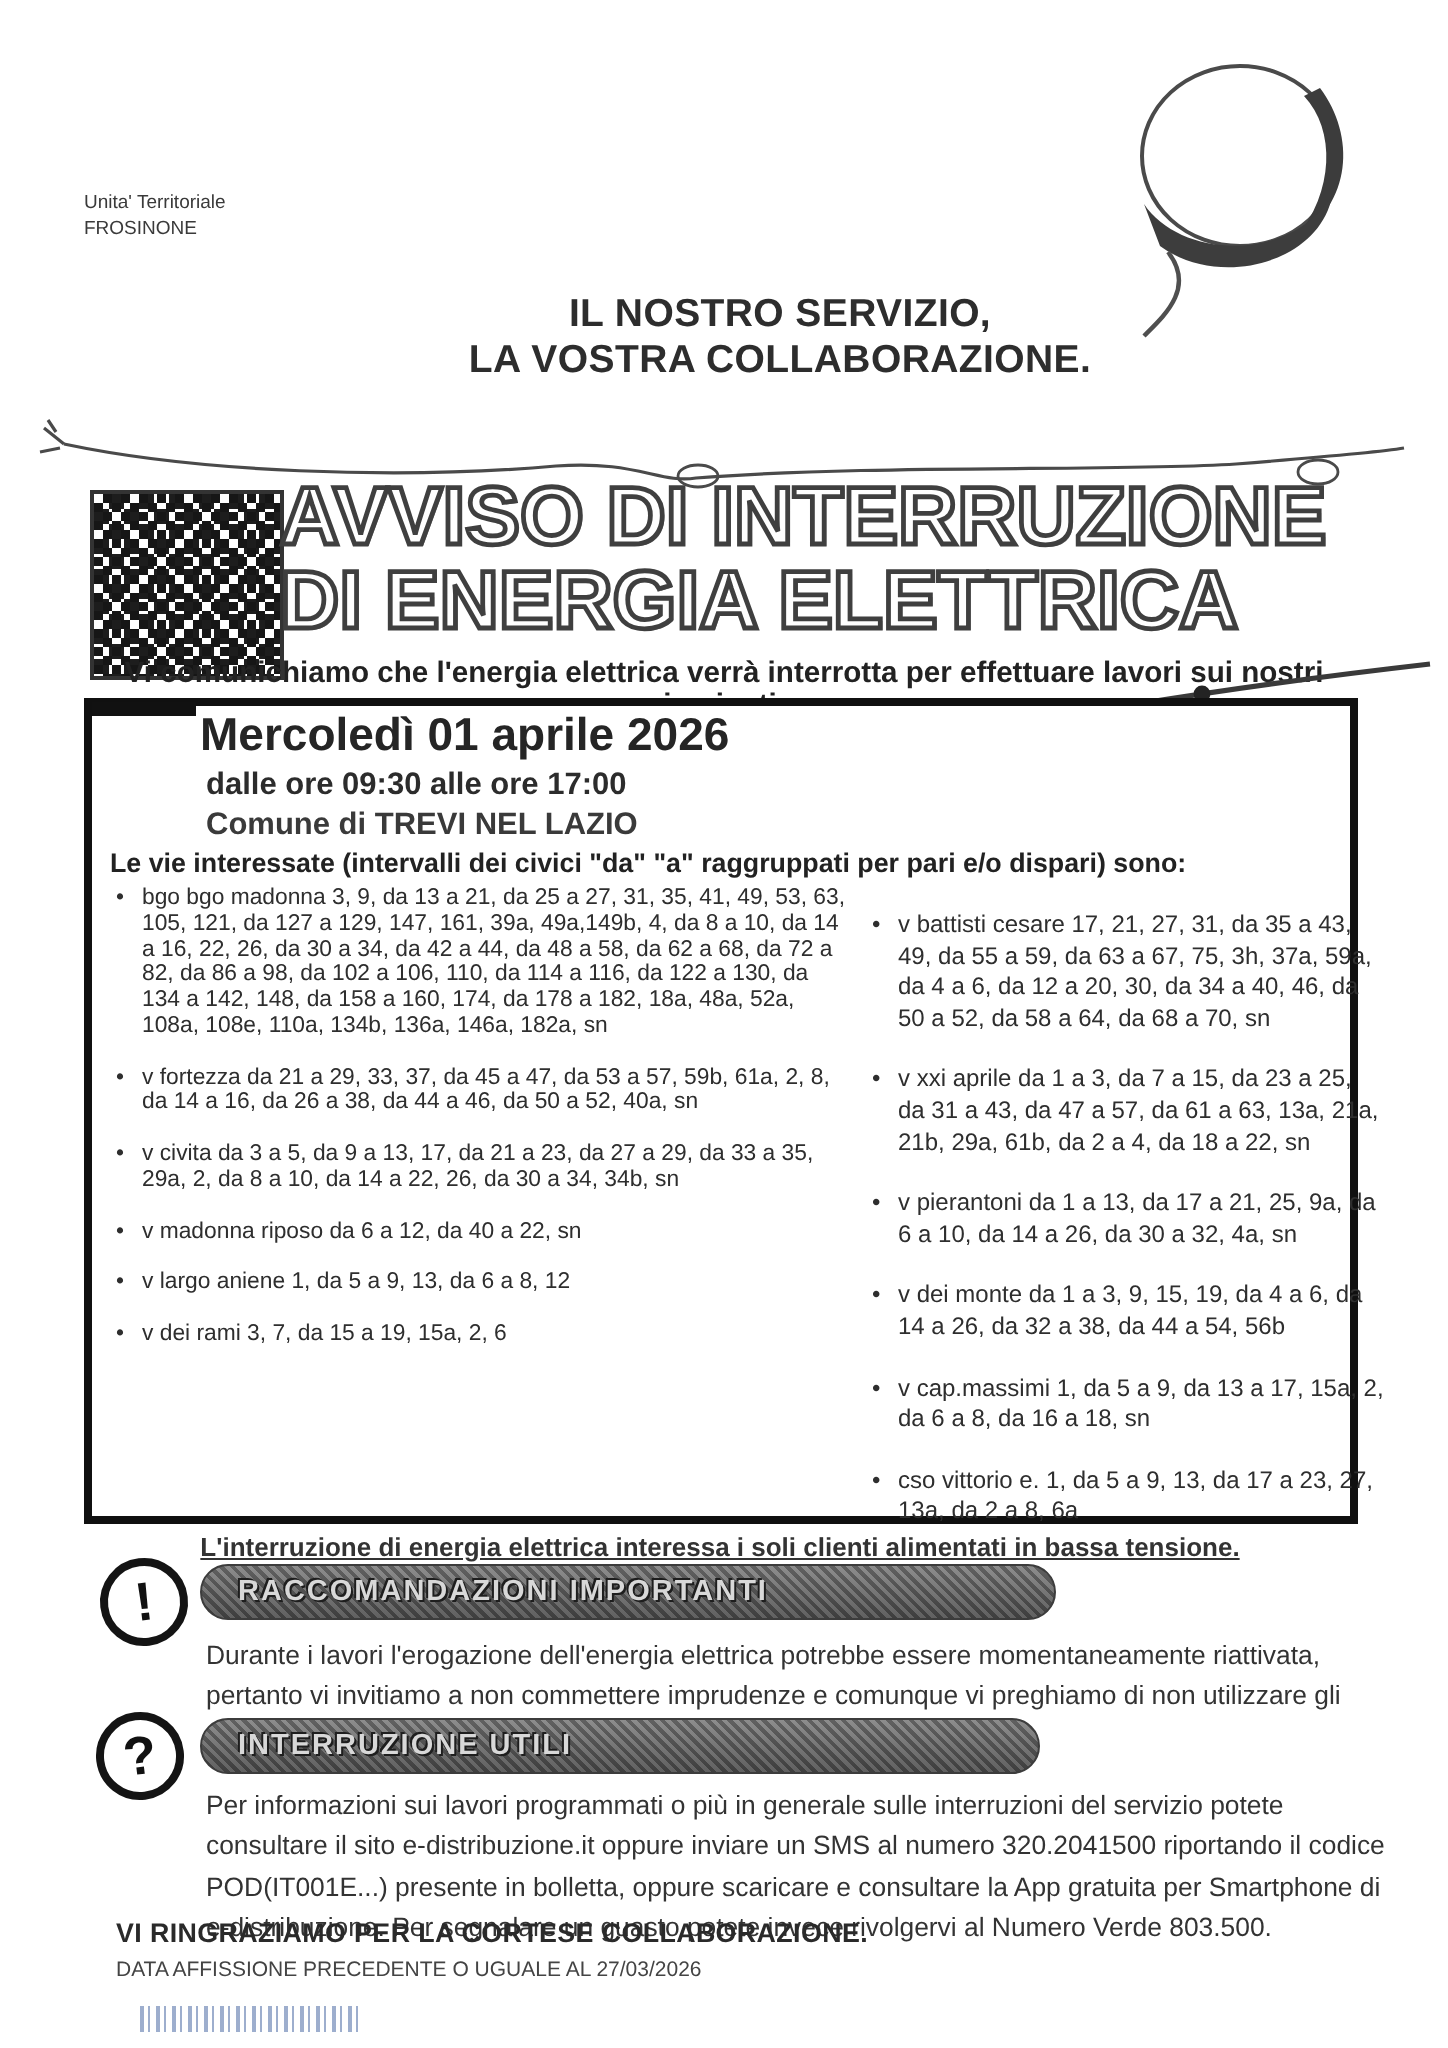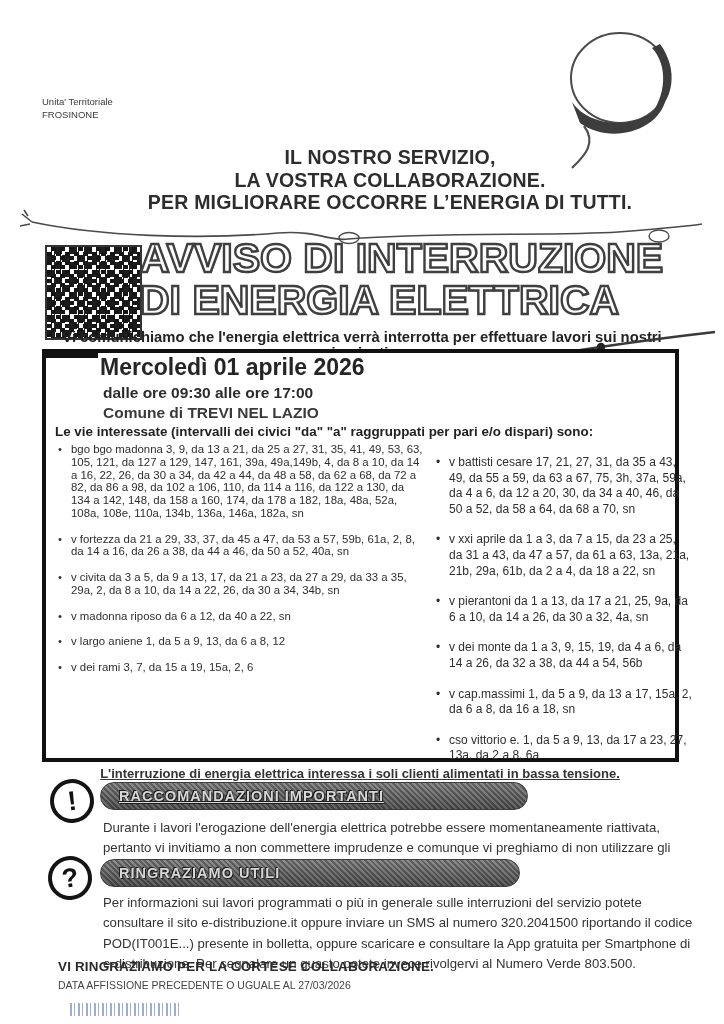--- a/index.html
+++ b/index.html
@@ -60,21 +60,21 @@
                 background:#fff; display:flex; align-items:center; justify-content:center;
                 font-size:27px; font-weight:bold; color:#111; transform:rotate(-7deg); }
   .banner { position:absolute; height:28px; border-radius:14px; border:1px solid #3c3c3c;
             background-image:
               repeating-linear-gradient(45deg, rgba(0,0,0,0.28) 0 2px, rgba(255,255,255,0.06) 2px 4px),
               linear-gradient(#868686,#565656);
             display:flex; align-items:center; padding-left:18px;
             font-weight:bold; font-size:14.5px; letter-spacing:1px; color:#d8d8d8;
             text-shadow:1px 1px 0 #1e1e1e, -1px -1px 0 #1e1e1e; }
   .icon1 { left:50px; top:779px; }
-  .bar1  { left:100px; top:782px; width:428px;text-decoration:underline; }
+  .bar1  { left:100px; top:782px; width:428px; }
   .para1 { position:absolute; left:103px; top:818px; width:588px; font-size:13.2px; line-height:1.55; color:#333; }
   .icon2 { left:48px; top:856px; }
   .bar2  { left:100px; top:859px; width:420px; }
   .para2 { position:absolute; left:103px; top:893px; width:592px; font-size:13.2px; line-height:1.55; color:#333; }
 
   .thanks  { position:absolute; left:58px; top:959px; font-size:13.4px; font-weight:bold; color:#2a2a2a; letter-spacing:0.2px; }
   .posting { position:absolute; left:58px; top:979px; font-size:10.5px; color:#444; }
   .barcode { position:absolute; left:70px; top:1003px; width:112px; height:13px; opacity:0.75;
              background:repeating-linear-gradient(90deg,#7d93bd 0 2px, transparent 2px 4px, #7d93bd 4px 5px, transparent 5px 8px); }
 </style>
@@ -91,21 +91,20 @@
   <svg class="sphere" viewBox="0 0 132 142">
     <ellipse cx="72" cy="50" rx="49" ry="45" fill="none" stroke="#4a4a4a" stroke-width="2"></ellipse>
     <path d="M112,16 C130,40 128,74 100,91 C119,68 120,37 104,20 Z" fill="#3c3c3c"></path>
     <path d="M24,74 C42,101 96,104 118,70 C112,103 62,117 32,95 Z" fill="#3d3d3d"></path>
     <path d="M36,98 C50,116 34,130 24,140" fill="none" stroke="#4f4f4f" stroke-width="2.2"></path>
   </svg>
 
   <div class="slogan">
     <div>IL NOSTRO SERVIZIO,</div>
     <div>LA VOSTRA COLLABORAZIONE.</div>
-    <div>PER MIGLIORARE OCCORRE L’ENERGIA DI TUTTI.</div>
   </div>
 
   <svg class="cable" viewBox="0 0 692 44">
     <path d="M14,16 C80,30 180,34 260,27 C300,24 312,36 330,33 C420,26 540,30 600,26 C650,22 672,20 684,18" fill="none" stroke="#4a4a4a" stroke-width="1.6"></path>
     <ellipse cx="331" cy="32" rx="10" ry="5.5" fill="none" stroke="#4a4a4a" stroke-width="1.4"></ellipse>
     <ellipse cx="641" cy="30" rx="10" ry="6" fill="none" stroke="#4a4a4a" stroke-width="1.4"></ellipse>
     <path d="M4,8 L14,16 M2,20 L12,18 M6,4 L10,10" fill="none" stroke="#4a4a4a" stroke-width="1.6"></path>
   </svg>
 
   <div class="qr"></div>
@@ -147,20 +146,20 @@
     <li>cso vittorio e. 1, da 5 a 9, 13, da 17 a 23, 27, 13a, da 2 a 8, 6a</li>
   </ul>
 
   <div class="footnote">L'interruzione di energia elettrica interessa i soli clienti alimentati in bassa tensione.</div>
 
   <div class="round-icon icon1">!</div>
   <div class="banner bar1">RACCOMANDAZIONI IMPORTANTI</div>
   <div class="para1">Durante i lavori l'erogazione dell'energia elettrica potrebbe essere momentaneamente riattivata, pertanto vi invitiamo a non commettere imprudenze e comunque vi preghiamo di non utilizzare gli ascensori.</div>
 
   <div class="round-icon icon2">?</div>
-  <div class="banner bar2">RINGRAZIAMO UTILI</div>
+  <div class="banner bar2">INTERRUZIONE UTILI</div>
   <div class="para2">Per informazioni sui lavori programmati o più in generale sulle interruzioni del servizio potete consultare il sito e-distribuzione.it oppure inviare un SMS al numero 320.2041500 riportando il codice POD(IT001E...) presente in bolletta, oppure scaricare e consultare la App gratuita per Smartphone di e-distribuzione. Per segnalare un guasto potete invece rivolgervi al Numero Verde 803.500.</div>
 
   <div class="thanks">VI RINGRAZIAMO PER LA CORTESE COLLABORAZIONE.</div>
   <div class="posting">DATA AFFISSIONE PRECEDENTE O UGUALE AL  27/03/2026</div>
   <div class="barcode"></div>
 
 </div>
 
 </body></html>

